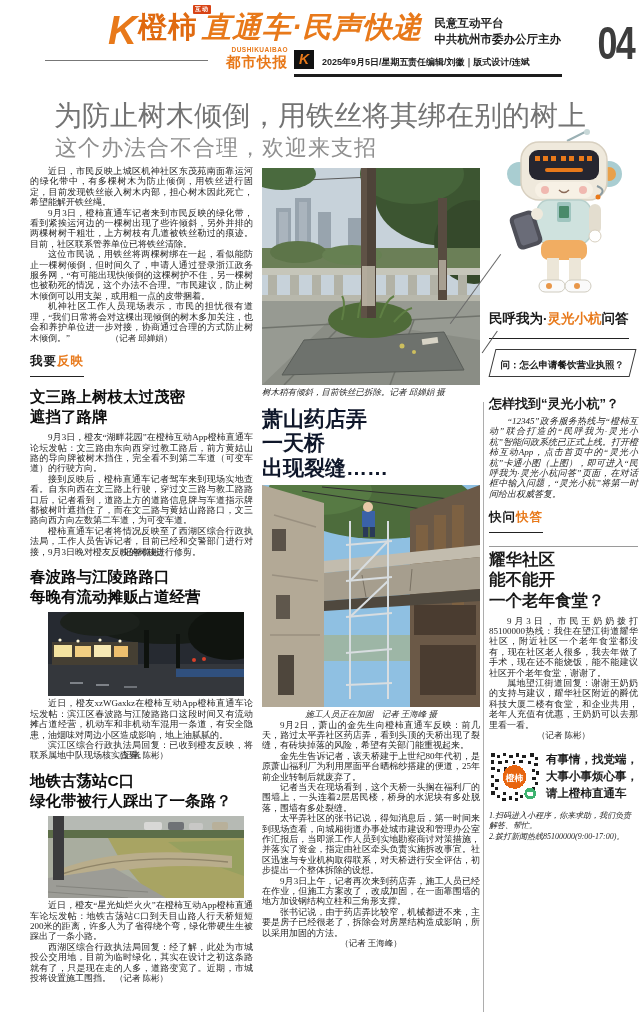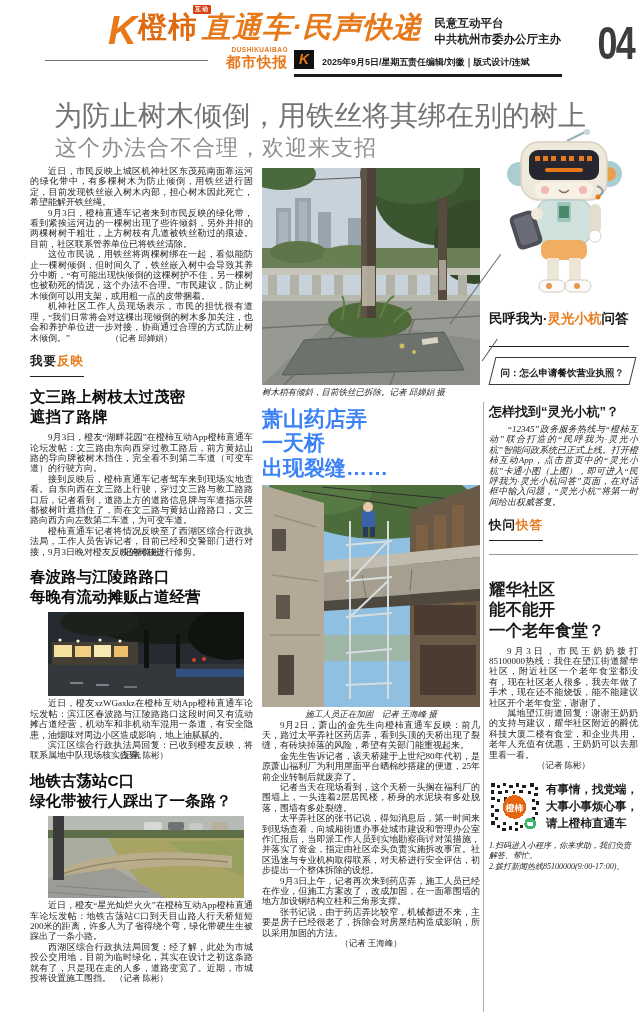--- a/index.html
+++ b/index.html
@@ -41,33 +41,33 @@
   .byline-up{margin-top:-10.4px}
   .sec-h{font-size:15.5px;line-height:1.3;font-weight:900;color:#0d0d0d;margin:10px 0 5px}
   .tag{display:inline-block;font-size:12.5px;font-weight:900;border-bottom:1.5px solid #222;
        padding-bottom:6px;margin-top:10px;letter-spacing:1px}
   .tag .t-orange{color:#e8791a}
   .photo{display:block;margin:4px 0 2px}
   .photo-ind{margin-left:18px}
   .cap{font-family:"Liberation Serif","DejaVu Serif",serif;font-style:italic;font-size:8.5px;
        color:#2a2a2a;line-height:1.25;margin:2px 0 0}
   .cap-c{text-align:center}
-  .mid-h{font-size:21px;line-height:1.18;font-weight:900;color:#3b82f6;margin:9px 0 3px}
+  .mid-h{font-size:21px;line-height:1.18;font-weight:900;color:#0f172a;margin:9px 0 3px}
   
   .robot-wrap{position:relative;text-align:center}
   .diag-line{position:absolute;left:-14px;top:118px;width:1px;height:86px;background:#6a6a6a;transform:rotate(36deg)}
   .lg-title{display:inline-block;font-size:13.5px;font-weight:900;border-bottom:1px solid #222;
-            padding-bottom:18px;margin-top:6px;white-space:nowrap}
+            padding-bottom:10px;margin-top:6px;white-space:nowrap}
   .lg-title .hl{color:#e8791a}
   .qbox{position:relative;margin:10px 5px 8px 3px;border:1px solid #3a3a3a;transform:skewX(-14deg);
         padding:4px 2px;text-align:center;background:#fff}
   .qbox span{display:inline-block;transform:skewX(14deg);font-size:9.5px;font-weight:800;white-space:nowrap}
   .qbox::before{content:"";position:absolute;left:-9px;top:-20px;width:1px;height:24px;background:#555;transform:rotate(24deg)}
   .howto-h{font-size:13px;font-weight:900;margin:18px 0 3px}
-  .kw-box{margin-top:13px;border-top:1px solid #9a9a9a;padding-top:24px}
+  .kw-box{margin-top:13px;border-top:1px solid #9a9a9a;padding-top:2px}
   .kw-h{font-size:16.5px;line-height:1.22;font-weight:900;margin-bottom:6px}
   .qr-row{display:flex;align-items:center;gap:6px;margin-top:10px}
   .slogan{font-size:11.5px;font-weight:900;line-height:1.5;white-space:nowrap}
   .fnotes{font-family:"Liberation Serif","DejaVu Serif",serif;font-style:italic;font-size:8px;
           line-height:1.35;margin-top:8px;color:#222}
   .mb6{margin-bottom:6px}
 </style>
 </head>
 <body>
 
@@ -92,21 +92,21 @@
   <div class="dateline">2025年9月5日/星期五</div>
   <div class="editors">责任编辑/刘徽｜版式设计/连斌</div>
   <div class="thick-rule"></div>
 
   <h1 class="lead-h1">为防止树木倾倒，用铁丝将其绑在别的树上</h1>
   <h2 class="lead-h2">这个办法合不合理，欢迎来支招</h2>
 
   <section class="col-left">
     <p class="bp">近日，市民反映上城区机神社区东茂苑南面靠运河的绿化带中，有多棵树木为防止倾倒，用铁丝进行固定，目前发现铁丝嵌入树木内部，担心树木因此死亡，希望能解开铁丝绳。</p>
     <p class="bp">9月3日，橙柿直通车记者来到市民反映的绿化带，看到紧挨运河边的一棵树出现了些许倾斜，另外并排的两棵树树干粗壮，上方树枝有几道被铁丝勒过的痕迹。目前，社区联系管养单位已将铁丝清除。</p>
-    <p class="bp">这位市民说，用铁丝将两棵树绑在一起，看似能防止一棵树倾倒，但时间久了，铁丝嵌入树中会导致其养分中断，“有可能出现快倾倒的这棵树护不住，另一棵树也被勒死的情况，这个办法不合理。”市民建议，防止树木倾倒可以用支架，或用粗一点的皮带捆着。</p>
+    <p class="bp">这位市民说，用铁丝将两棵树绑在一起，看似能防止一棵树倾倒，但时间久了，申请人通过登录浙江政务服务网，“有可能出现快倾倒的这棵树护不住，另一棵树也被勒死的情况，这个办法不合理。”市民建议，防止树木倾倒可以用支架，或用粗一点的皮带捆着。</p>
     <p class="bp">机神社区工作人员现场表示，市民的担忧很有道理，“我们日常将会对这棵出现倾倒的树木多加关注，也会和养护单位进一步对接，协商通过合理的方式防止树木倾倒。”</p>
     <div class="byline byline-up">（记者 邱婵娟）</div>
 
     <div class="tag"><span>我要</span><span class="t-orange">反映</span></div>
 
     <h3 class="sec-h">
       <span>文三路上树枝太过茂密</span><br>
       <span>遮挡了路牌</span>
     </h3>
     <p class="bp">9月3日，橙友“湖畔花园”在橙柿互动App橙柿直通车论坛发帖：文三路由东向西穿过教工路后，前方黄姑山路的导向牌被树木挡住，完全看不到第二车道（可变车道）的行驶方向。</p>

